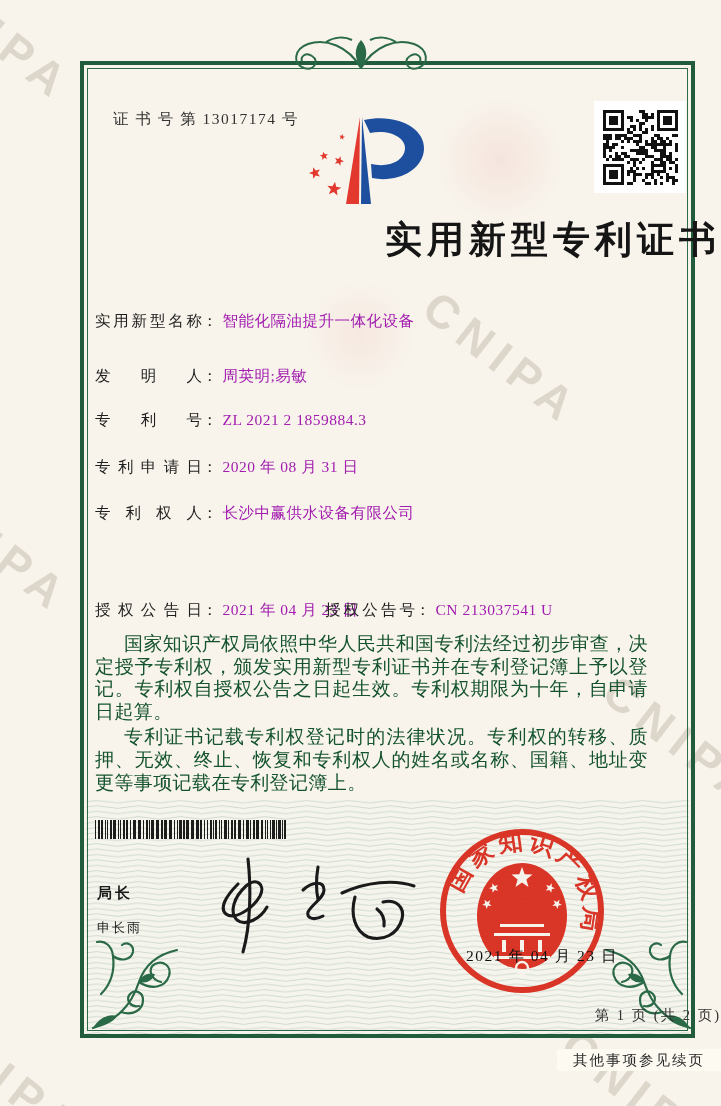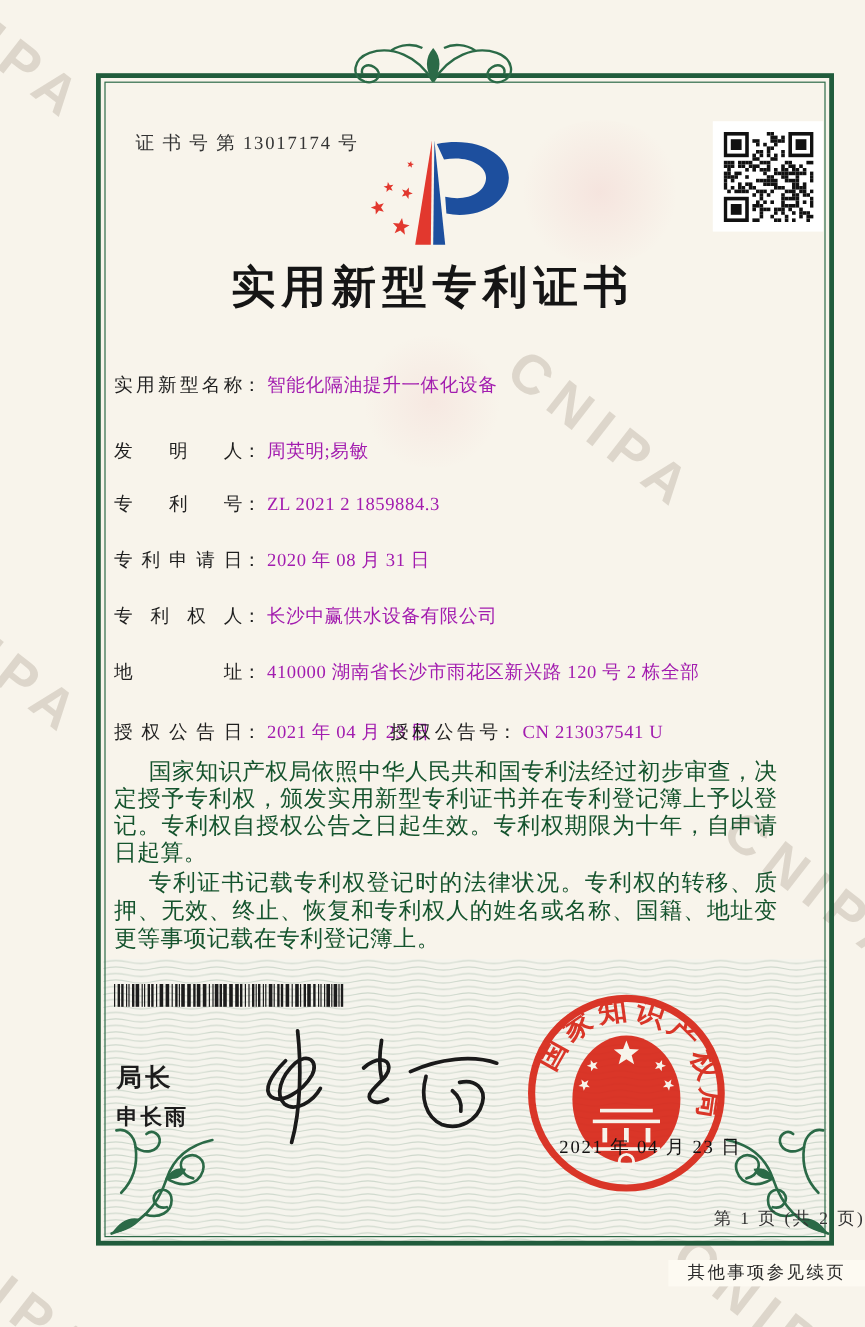--- a/index.html
+++ b/index.html
@@ -23,42 +23,42 @@
     border:1.4px solid #2e6b49;}
   .corner{position:absolute;width:96px;height:96px;}
   .corner.bl{left:87px;top:938px;transform:scaleY(-1);}
   .corner.br{left:600px;top:938px;transform:scale(-1,-1);}
   .top-orn{position:absolute;left:256px;top:28px;}
   
   .certno{position:absolute;left:94px;top:109px;font-size:15.5px;letter-spacing:1.5px;color:#333;margin-left:19px;}
   .logo{position:absolute;left:292px;top:104px;}
   .qr-wrap{position:absolute;left:594px;top:101px;width:92px;height:92px;background:#ffffff;
     display:flex;align-items:center;justify-content:center;}
-  .title{position:absolute;left:0;top:215px;width:100%;text-align:center;
+  .title{position:absolute;left:0;top:215px;width:100%;text-align:right;
     font-size:37px;font-weight:700;letter-spacing:5px;color:#151515;}
   
   .field{position:absolute;left:95px;font-size:15.5px;white-space:nowrap;width:560px;}
   .flabel{display:inline-block;width:107px;text-align:justify;text-align-last:justify;color:#1f1f1f;vertical-align:bottom;}
   .fcolon{color:#1f1f1f;}
   .fvalue{letter-spacing:0.5px;color:#a21caf;margin-left:5px;}
   .grant-pair2{position:absolute;left:230px;top:0;white-space:nowrap;}
   .flabel.narrow{width:90px;}
   
   .body-text{position:absolute;left:95px;top:633px;width:553px;
     font-size:19px;line-height:22.6px;text-align:justify;letter-spacing:0.4px;color:#14532d;}
   .body-text p{margin:0 0 3px 0;text-indent:29px;}
   
   .guilloche{position:absolute;left:86px;top:799px;}
   .barcode{position:absolute;left:95px;top:820px;}
   .sig-title{position:absolute;left:97px;top:884px;
     font-family:"Liberation Sans","DejaVu Sans",sans-serif;font-weight:700;
-    font-size:21px;letter-spacing:3px;color:#1c1c1c;}
+    font-size:15px;letter-spacing:3px;color:#1c1c1c;}
   .sig-name{position:absolute;left:97px;top:919px;
-    font-family:"Liberation Sans","DejaVu Sans",sans-serif;font-weight:700;
-    font-size:18px;letter-spacing:2px;color:#1c1c1c;}
+    font-family:"Liberation Sans","DejaVu Sans",sans-serif;font-weight:400;
+    font-size:13px;letter-spacing:2px;color:#1c1c1c;}
   .signature-svg{position:absolute;left:186px;top:846px;}
   .seal-svg{position:absolute;left:428px;top:812px;opacity:0.93;}
   .seal-date{position:absolute;left:447px;top:946px;width:190px;text-align:center;
     font-size:15.5px;letter-spacing:1.5px;color:#111;}
   .pagenum{position:absolute;left:0;top:1006px;width:100%;text-align:right;
     font-size:14.5px;letter-spacing:2px;color:#333;}
   .contnote{position:absolute;left:0;top:1051px;width:100%;text-align:right;
     font-size:14.5px;letter-spacing:2px;color:#2b2b2b;}
   .contnote span{background:#fdfaf2;padding:3px 16px;}
 </style>
@@ -363,23 +363,20 @@
   </div>
   <div class="field" style="top:410px">
     <span class="flabel">专利号</span><span class="fcolon">：</span><span class="fvalue">ZL 2021 2 1859884.3</span>
   </div>
   <div class="field" style="top:457px">
     <span class="flabel">专利申请日</span><span class="fcolon">：</span><span class="fvalue">2020 年 08 月 31 日</span>
   </div>
   <div class="field" style="top:503px">
     <span class="flabel">专利权人</span><span class="fcolon">：</span><span class="fvalue">长沙中赢供水设备有限公司</span>
   </div>
-  <div class="field" style="top:550px">
-    <span class="flabel">地址</span><span class="fcolon">：</span><span class="fvalue">410000 湖南省长沙市雨花区新兴路 120 号 2 栋全部</span>
-  </div>
 
   <div class="field" style="top:600px">
     <span>
       <span class="flabel">授权公告日</span><span class="fcolon">：</span><span class="fvalue">2021 年 04 月 23 日</span>
     </span>
     <span class="grant-pair2">
       <span class="flabel narrow">授权公告号</span><span class="fcolon">：</span><span class="fvalue">CN 213037541 U</span>
     </span>
   </div>
 

